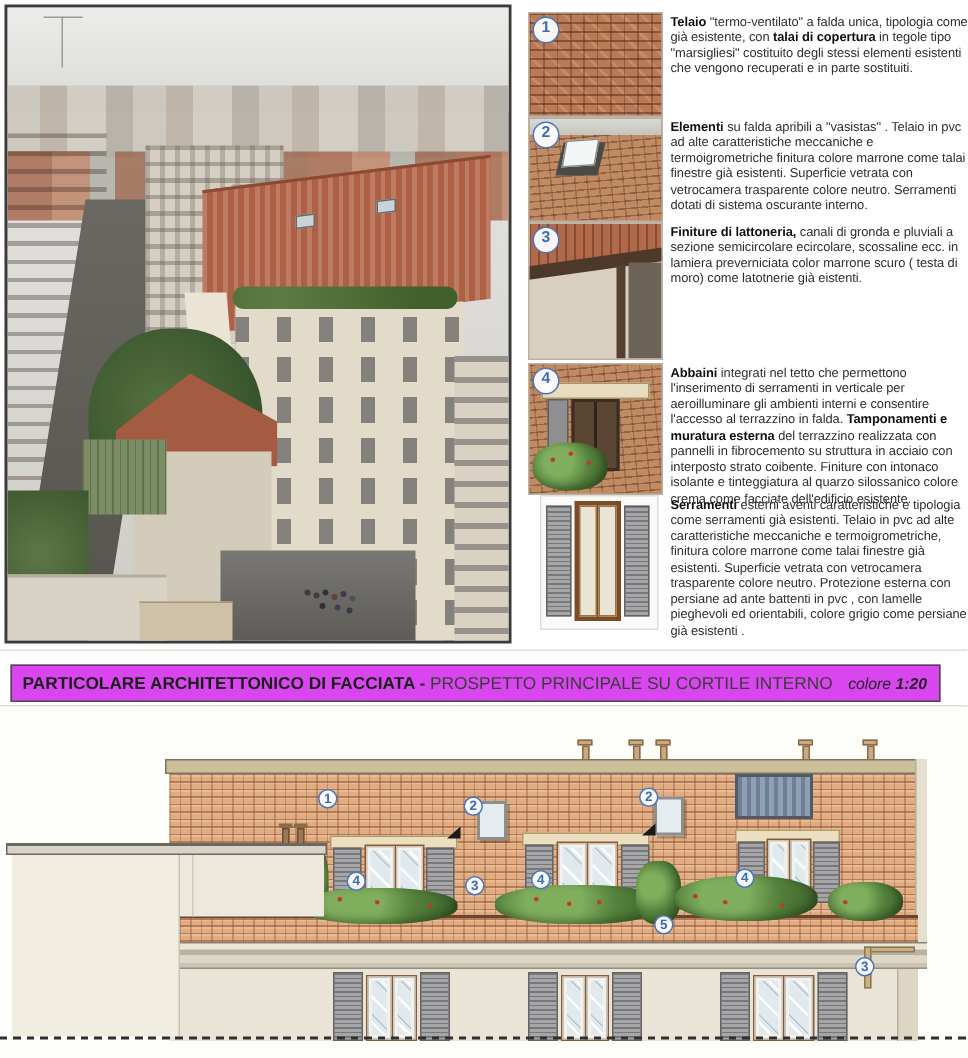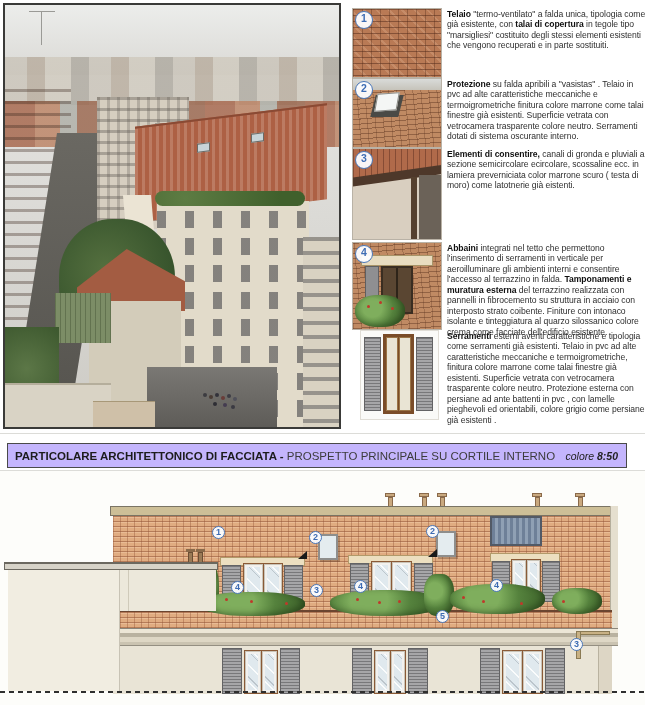--- a/index.html
+++ b/index.html
@@ -13,21 +13,21 @@
 
   
   .item{position:absolute;left:352px;width:293px;}
   .thumb{position:absolute;left:0;top:0;overflow:hidden;border:1px solid #b9b2a6;}
   .itext{position:absolute;left:95px;top:1px;width:199px;font-size:8.6px;line-height:1.22;color:#2e2e2e;letter-spacing:-0.05px;}
   .itext b{color:#101010;}
   .lco{position:absolute;width:16px;height:16px;border-radius:50%;background:rgba(253,253,255,.95);
     border:1.5px solid #4a77b8;color:#3d6cb4;font:bold 10.5px/13px "Liberation Sans",sans-serif;text-align:center;z-index:5;}
 
   
-  #titlebar{left:7px;top:443px;width:620px;height:25px;background:#c4b5fd;border:1px solid #4a4a4a;
+  #titlebar{left:7px;top:443px;width:620px;height:25px;background:#d946ef;border:1px solid #4a4a4a;
     display:flex;align-items:center;}
   #titlebar .tb-main{padding-left:7px;font-size:11.5px;white-space:nowrap;}
   #titlebar .tb-bold{font-weight:bold;color:#1c1c1c;}
   #titlebar .tb-reg{color:#3c3c3c;}
   #titlebar .tb-scale{margin-left:auto;padding-right:8px;font-style:italic;font-size:10.5px;color:#222;white-space:nowrap;}
   .sep-line{left:0;width:645px;height:1px;background:#dcdcd8;}
 
   
   #elevation{left:0;top:470px;width:645px;height:235px;background:#fdfdfa;}
   .tiles{background-color:#e0ac81;
@@ -107,35 +107,35 @@
 
   <div class="item" style="top:78px;height:68px;">
     <div class="thumb" style="width:88px;height:68px;background:#c08a63;
       background-image:repeating-linear-gradient(175deg, rgba(90,50,30,.45) 0 1px, transparent 1px 5px),repeating-linear-gradient(85deg, rgba(90,50,30,.3) 0 1px, transparent 1px 8px);">
       <div class="ph" style="left:0;top:0;width:88px;height:11px;background:linear-gradient(#d9dbd9,#c6c3ba);"></div>
       <div class="ph" style="left:20px;top:16px;width:28px;height:22px;background:#4a4a46;transform:skewX(-14deg);"></div>
       <div class="ph" style="left:23px;top:14px;width:22px;height:18px;background:#f4f6f5;border:1px solid #8a8a86;transform:skewX(-14deg) rotate(-4deg);"></div>
       <div class="lco" style="left:2px;top:2px;">2</div>
     </div>
     <div class="itext">
-      <b>Protezione</b><span> su falda apribili a "vasistas" . Telaio in pvc ad alte caratteristiche meccaniche e termoigrometriche finitura colore marrone come talai finestre già esistenti. Superficie vetrata con vetrocamera trasparente colore neutro. Serramenti dotati di sistema oscurante interno.</span>
+      <b>Elementi</b><span> su falda apribili a "vasistas" . Telaio in pvc ad alte caratteristiche meccaniche e termoigrometriche finitura colore marrone come talai finestre già esistenti. Superficie vetrata con vetrocamera trasparente colore neutro. Serramenti dotati di sistema oscurante interno.</span>
     </div>
   </div>
 
   <div class="item" style="top:148px;height:90px;">
     <div class="thumb" style="width:88px;height:90px;background:#d9cfc0;">
       <div class="ph" style="left:0;top:0;width:88px;height:30px;background:#b06a4a;
         background-image:repeating-linear-gradient(90deg, rgba(70,30,20,.4) 0 1px, transparent 1px 6px);clip-path:polygon(0 0,100% 0,100% 55%,0 100%);"></div>
       <div class="ph" style="left:-4px;top:22px;width:100px;height:9px;background:#4e382a;transform:rotate(-8deg);"></div>
       <div class="ph" style="left:66px;top:26px;width:22px;height:64px;background:#6b6258;"></div>
       <div class="ph" style="left:58px;top:28px;width:6px;height:62px;background:#55402e;"></div>
       <div class="lco" style="left:2px;top:2px;">3</div>
     </div>
     <div class="itext">
-      <b>Elementi di consentire,</b><span> canali di gronda e pluviali a sezione semicircolare ecircolare, scossaline ecc. in lamiera preverniciata color marrone scuro ( testa di moro) come latotnerie già eistenti.</span>
+      <b>Finiture di lattoneria,</b><span> canali di gronda e pluviali a sezione semicircolare ecircolare, scossaline ecc. in lamiera preverniciata color marrone scuro ( testa di moro) come latotnerie già eistenti.</span>
     </div>
   </div>
 
   <div class="item" style="top:242px;height:87px;">
     <div class="thumb" style="width:88px;height:86px;background:#c08a63;
       background-image:repeating-linear-gradient(175deg, rgba(90,50,30,.45) 0 1px, transparent 1px 5px),repeating-linear-gradient(85deg, rgba(90,50,30,.3) 0 1px, transparent 1px 8px);">
       <div class="ph" style="left:8px;top:12px;width:72px;height:11px;background:#e8dcc0;border:1px solid #a89468;"></div>
       <div class="ph" style="left:12px;top:23px;width:14px;height:44px;background:#8f8f91;border:1px solid #5f5f61;"></div>
       <div class="ph" style="left:28px;top:23px;width:32px;height:48px;background:#5a4632;border:2px solid #3a2d21;
         background-image:linear-gradient(90deg, transparent 46%, #2e2419 46% 54%, transparent 54%);"></div>
@@ -162,21 +162,21 @@
       <b>Serramenti</b><span> esterni aventi caratteristiche e tipologia come serramenti già esistenti. Telaio in pvc ad alte caratteristiche meccaniche e termoigrometriche, finitura colore marrone come talai finestre già esistenti. Superficie vetrata con vetrocamera trasparente colore neutro. Protezione esterna con persiane ad ante battenti in pvc , con lamelle pieghevoli ed orientabili, colore grigio come persiane già esistenti .</span>
     </div>
   </div>
 
   <div class="abs sep-line" style="top:433px;"></div>
   <div id="titlebar" class="abs">
     <div class="tb-main">
       <span class="tb-bold">PARTICOLARE ARCHITETTONICO DI FACCIATA - </span><span class="tb-reg">PROSPETTO PRINCIPALE SU CORTILE INTERNO</span>
     </div>
     <div class="tb-scale">
-      <span>colore </span><b>8:50</b>
+      <span>colore </span><b>1:20</b>
     </div>
   </div>
 
   <div id="elevation" class="abs">
     <div class="abs sep-line" style="top:0;"></div>
 
     <div class="abs chim" style="left:385px;top:23px;width:10px;height:4px;"></div>
     <div class="abs chim" style="left:388px;top:27px;width:5px;height:10px;"></div>
     <div class="abs chim" style="left:419px;top:23px;width:10px;height:4px;"></div>
     <div class="abs chim" style="left:422px;top:27px;width:5px;height:10px;"></div>

